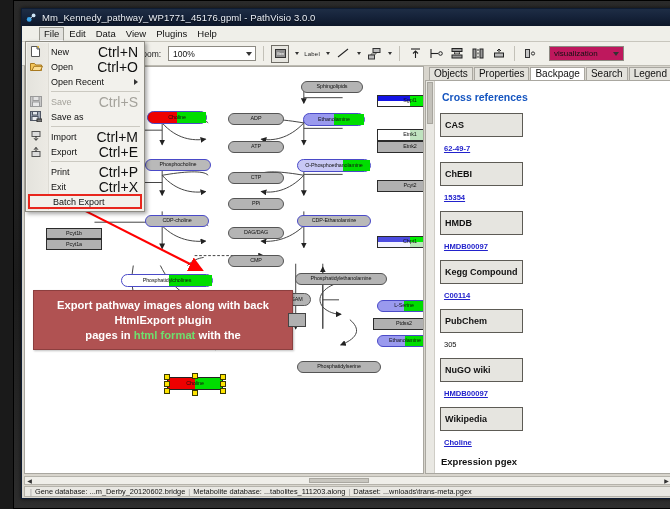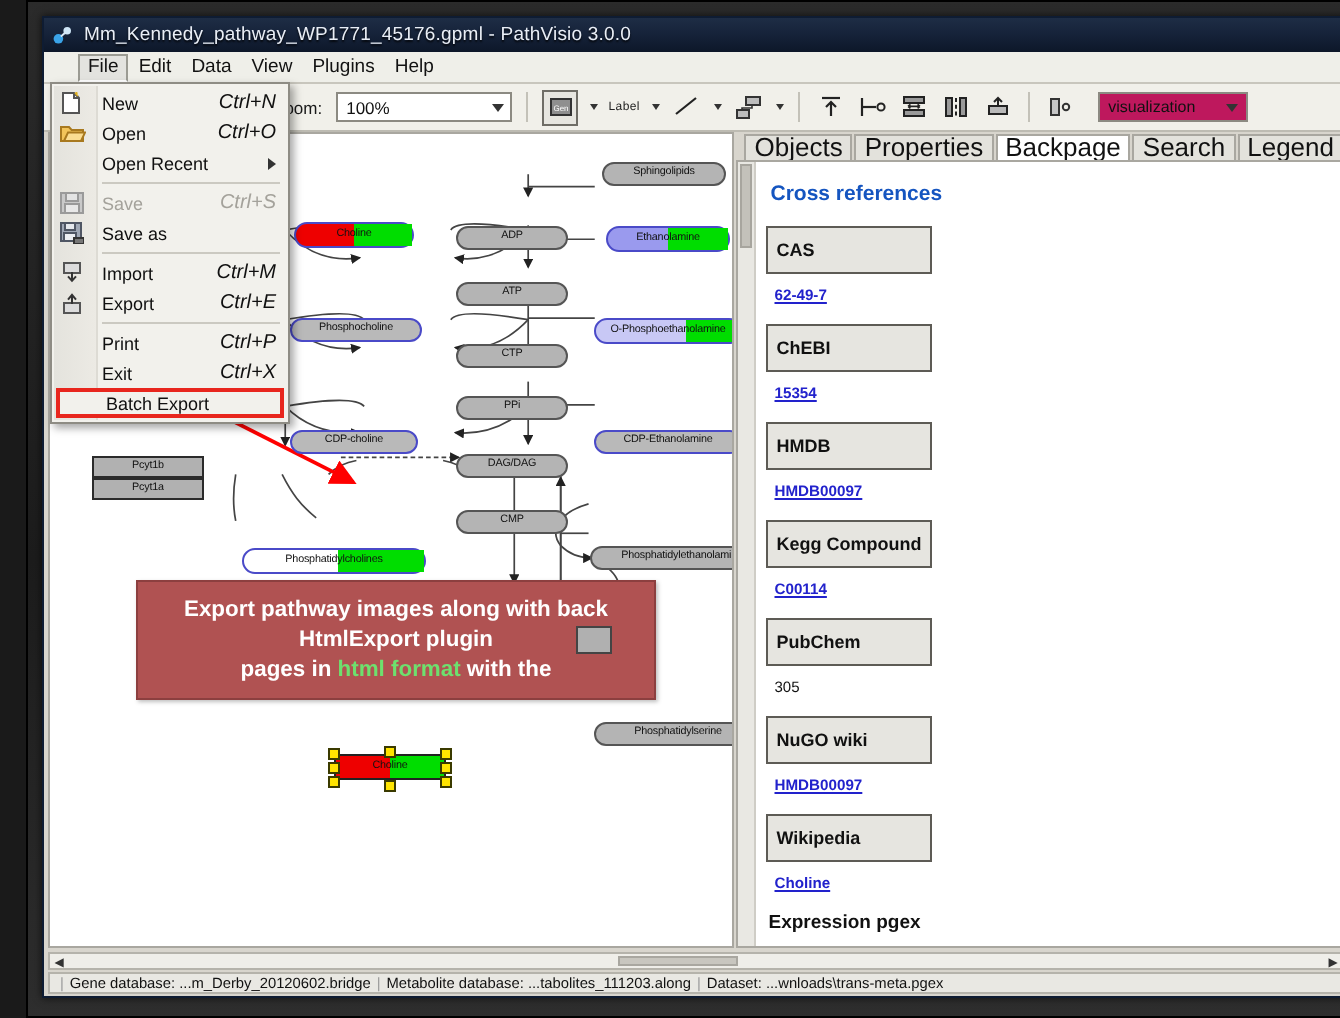--- a/index.html
+++ b/index.html
@@ -56,21 +56,21 @@
 
   
   #filemenu{position:absolute;left:3px;top:32px;width:118px;
      background:#f2f1ec;border:1px solid #8e8c84;z-index:50;
      box-shadow:2px 2px 4px rgba(0,0,0,.35);padding:2px 0;}
   #filemenu .gutter{position:absolute;left:1px;top:1px;bottom:1px;width:21px;
      background:linear-gradient(90deg,#e4e3dd 0%,#eceae4 100%);border-right:1px solid #dddbd4;}
   .fm-row{position:relative;height:15px;display:flex;align-items:center;font-size:9px;
      color:#101010;padding-left:25px;z-index:2;}
   .fm-row.disabled{color:#a4a29b;}
-  .fm-row .accel{position:absolute;right:6px;font-size:10px;font-style:italic;}
+  .fm-row .accel{position:absolute;right:6px;font-size:14px;}
   .fm-row .submenu-arrow{position:absolute;right:6px;border-top:3px solid transparent;
      border-bottom:3px solid transparent;border-left:4px solid #333;}
   .fm-row .ic{position:absolute;left:4px;top:2px;width:13px;height:11px;}
   .fm-sep{height:1px;background:#cbc9c1;margin:2px 4px 2px 25px;}
   .fm-row.highlight{border:2px solid #e8261d;box-sizing:border-box;background:#f2f1ec;
      margin:0 2px;height:15px;padding-left:23px;}
 
   
   #body{position:absolute;left:0;top:55px;right:0;bottom:22px;display:flex;}
   #canvas-wrap{position:relative;flex:1 1 auto;background:#f6f6f3;border:1px solid #a9a7a0;
@@ -91,27 +91,27 @@
   #paths{position:absolute;inset:0;}
 
   
   .handle{position:absolute;width:4px;height:4px;background:#ffe400;border:1px solid #3a3a00;}
 
   
   #banner{position:absolute;left:8px;top:223px;width:258px;height:58px;
      background:#b05252;border:1px solid #8c3f3f;
      display:flex;flex-direction:column;align-items:center;justify-content:center;
      color:#fff;font-size:11.2px;font-weight:bold;line-height:15px;text-align:center;z-index:20;
-     box-shadow:1px 1px 2px rgba(0,0,0,.25);margin-left:35px;}
+     box-shadow:1px 1px 2px rgba(0,0,0,.25);}
   #banner .grn{color:#6ee06e;}
 
   
   #side{flex:0 0 200px;position:relative;margin:2px 2px 2px 0;display:flex;flex-direction:column;}
   #tabstrip{height:14px;display:flex;align-items:flex-end;padding-left:4px;gap:1px;}
-  .tab{font-size:13px;color:#111;background:#e3e2dc;border:1px solid #a9a7a0;
+  .tab{font-size:10px;color:#111;background:#e3e2dc;border:1px solid #a9a7a0;
      border-bottom:none;padding:1px 4px 1px 4px;line-height:10px;}
   .tab.active{background:#ffffff;font-weight:normal;padding-bottom:2px;position:relative;top:1px;}
   #sidepanel{flex:1 1 auto;background:#fff;border:1px solid #a9a7a0;overflow:hidden;
      position:relative;}
   #sidescroll{position:absolute;left:0;top:0;bottom:0;width:8px;background:#e9e8e3;
      border-right:1px solid #cfcdc6;}
   #sidescroll .thumb{position:absolute;left:1px;right:1px;top:1px;height:40px;background:#c3c1ba;
      border:1px solid #a7a59e;}
   #sidecontent{margin-left:10px;padding:8px 6px 0 4px;}
   #xref-title{color:#1555c0;font-size:10.5px;font-weight:bold;margin:2px 0 10px 2px;}

